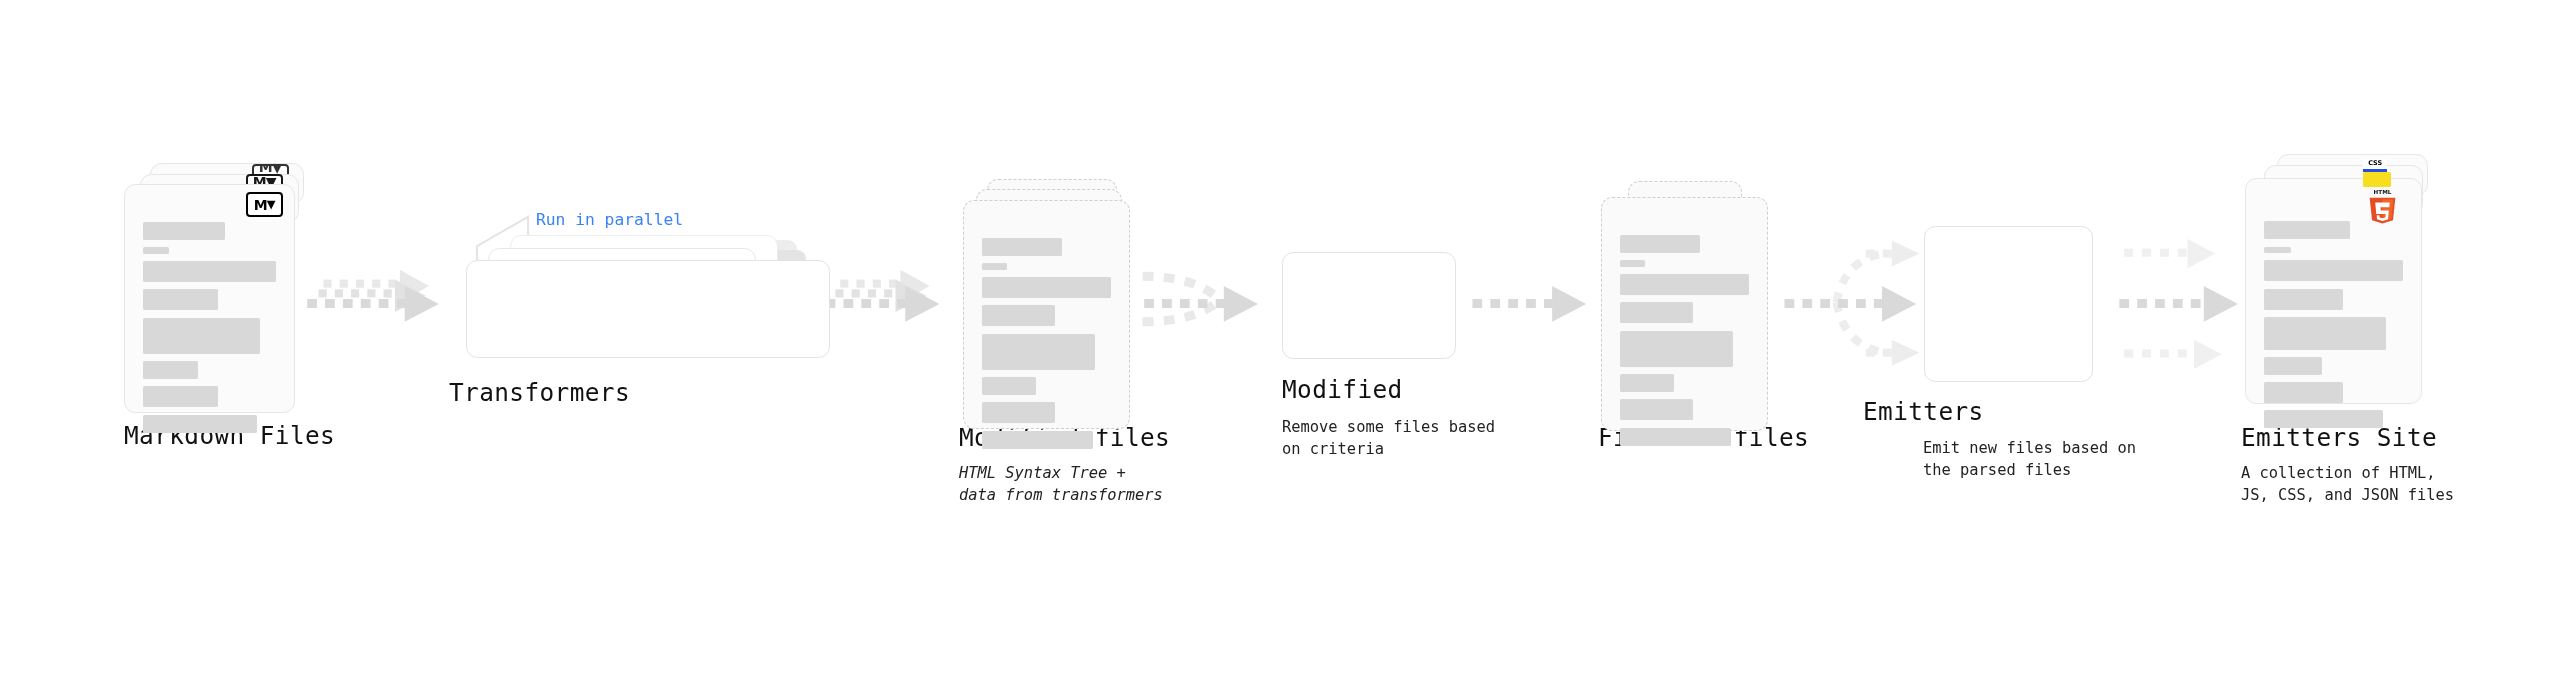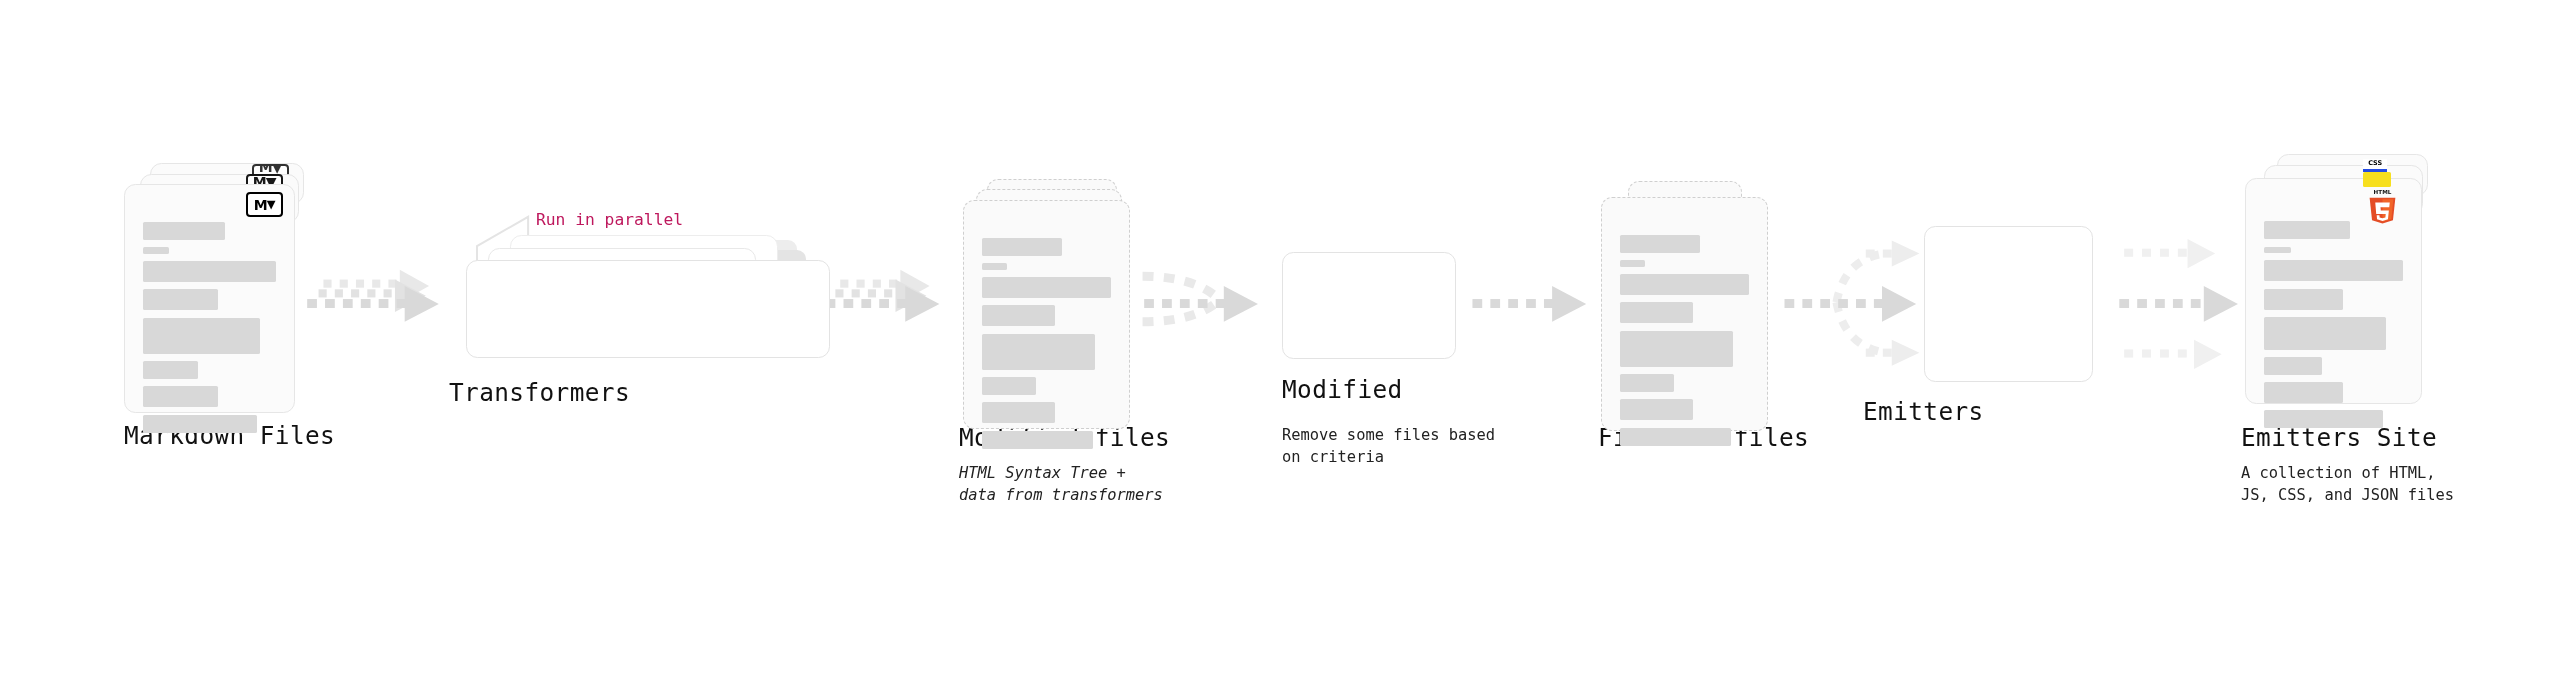--- a/index.html
+++ b/index.html
@@ -68,21 +68,21 @@
   .title{
     position:absolute;font-size:24.4px;color:#111;white-space:nowrap;letter-spacing:0.4px;
   }
   .sub{
     position:absolute;font-size:15.4px;color:#222;line-height:1.45;white-space:pre-line;
   }
   .sub .li{display:block;padding-left:14.6px;position:relative;}
   .sub .li::before{content:"\2022";position:absolute;left:1.6px;top:0;}
 
   .annot{
-    position:absolute;font-size:16.3px;color:#be185d;white-space:nowrap;
+    position:absolute;font-size:16.3px;color:#3b82f6;white-space:nowrap;
   }
 
   svg{overflow:visible;display:block;}
   .layer{position:absolute;inset:0;pointer-events:none;}
 </style>
 </head>
 <body>
 
 <div class="stage">
 
@@ -244,21 +244,21 @@
         <polygon points="1506,352 1548,374 1506,396"></polygon>
       </g>
     </svg>
   </div>
 
   <div class="groupbox solid" style="left:1282px;top:252px;width:174px;height:107px;"></div>
   <div class="chip" style="left:1292px;top:278px;width:154px;height:49px;">
     <span>FilterDrafts</span>
   </div>
   <div class="title" style="left:1282px;top:375px;">Modified</div>
-  <div class="sub" style="left:1282px;top:416px;margin-top:8px;">Remove some files based
+  <div class="sub" style="left:1282px;top:416px;">Remove some files based
 on criteria</div>
 
   <div class="layer">
     <svg width="2576" height="681" style="position:absolute;left:0;top:0;" viewBox="0 0 3170 838">
       <g fill="#d9d9d9">
         <rect x="1812" y="368" width="12" height="11"></rect>
           <rect x="1834" y="368" width="12" height="11"></rect>
         <rect x="1856" y="368" width="12" height="11"></rect>
           <rect x="1878" y="368" width="12" height="11"></rect>
         <rect x="1900" y="368" width="12" height="11"></rect>
@@ -314,20 +314,22 @@
       <span>ContentPage</span>
     </div>
     <div class="chip" style="width:153px;height:36px;">
       <span>FolderPage</span>
     </div>
     <div class="chip" style="width:153px;height:36px;">
       <span>ContentIndex</span>
     </div>
   </div>
   <div class="title" style="left:1863px;top:397px;">Emitters</div>
+  <div class="sub" style="left:1923px;top:437px;">Emit new files based on
+the parsed files</div>
 
   <div class="layer">
     <svg width="2576" height="681" style="position:absolute;left:0;top:0;" viewBox="0 0 3170 838">
       <g fill="#f0f0f0">
         <rect x="2614" y="306" width="11" height="10"></rect>
           <rect x="2636" y="306" width="11" height="10"></rect>
         <rect x="2658" y="306" width="11" height="10"></rect>
           <rect x="2680" y="306" width="11" height="10"></rect>
         <rect x="2702" y="306" width="11" height="10"></rect>
         <polygon points="2692,294 2726,312 2692,330"></polygon>

